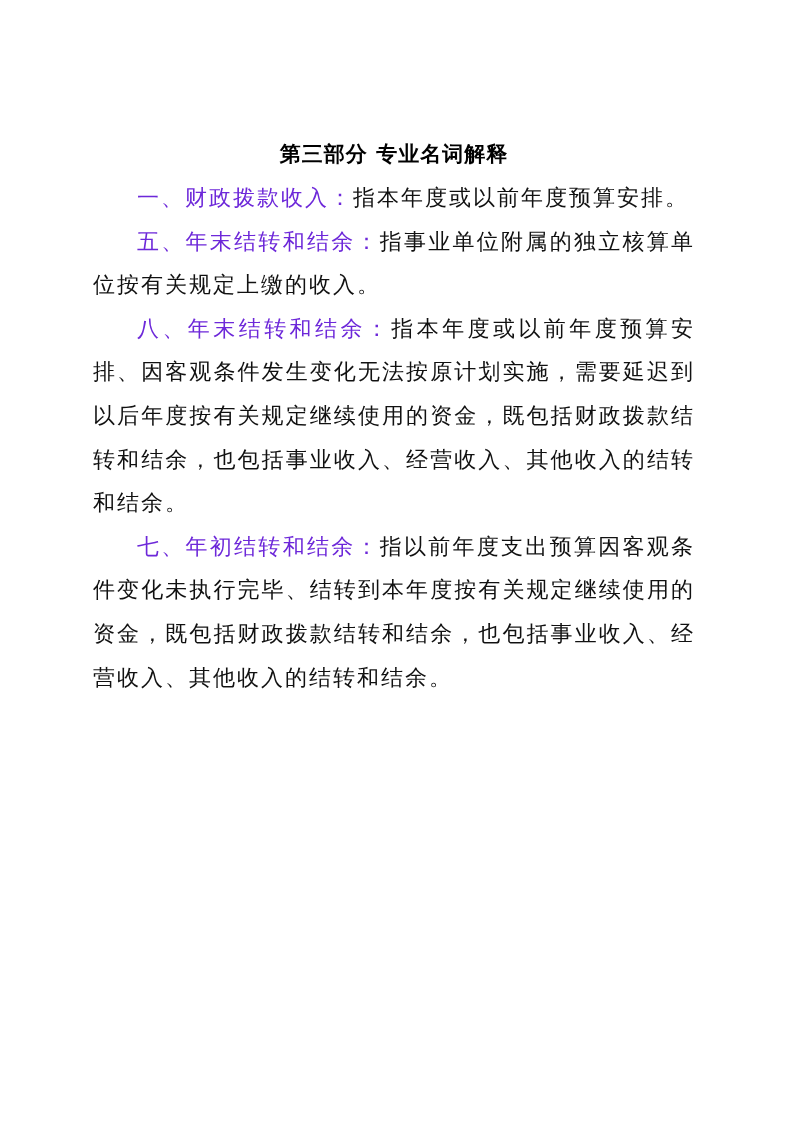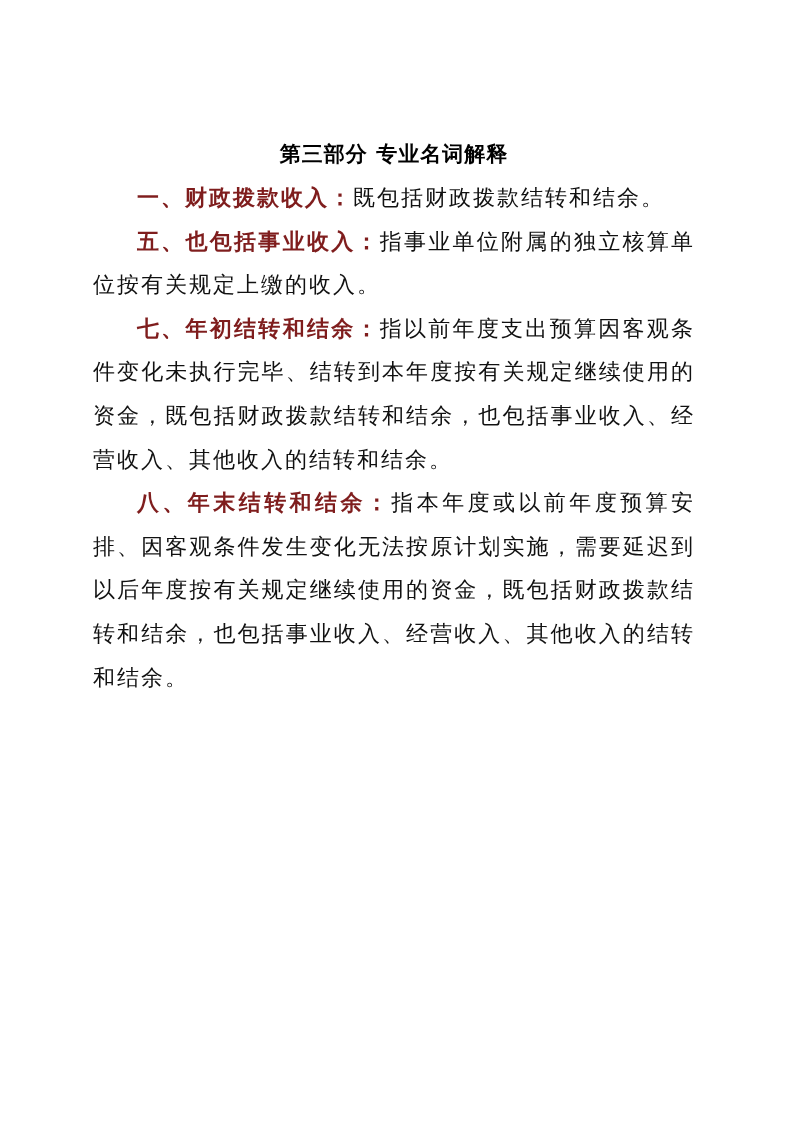--- a/index.html
+++ b/index.html
@@ -36,50 +36,50 @@
     margin: 0;
     font-size: 22px;
     line-height: 43.6px;
     letter-spacing: 2px;
     text-align: justify;
     text-justify: inter-character;
     text-indent: 2em;
     color: #111111;
   }
   .term-label {
-    font-weight: bold;
-    color: #7f1d1d;
+    font-weight: normal;
+    color: #6d28d9;
   }
   .page-footer {
     position: absolute;
     top: 1038px;
     left: 0;
     width: 100%;
     text-align: center;
     font-size: 14px;
     line-height: 16px;
     color: #000000;
   }
 </style>
 </head>
 <body>
 
 <div class="page">
   <div class="content">
 
     <h1 class="doc-title">第三部分 专业名词解释</h1>
 
-    <p class="term-para"><span class="term-label">一、财政拨款收入：</span><span>既包括财政拨款结转和结余。</span></p>
+    <p class="term-para"><span class="term-label">一、财政拨款收入：</span><span>指本年度或以前年度预算安排。</span></p>
 
 
 
 
-    <p class="term-para"><span class="term-label">五、也包括事业收入：</span><span>指事业单位附属的独立核算单位按有关规定上缴的收入。</span></p>
+    <p class="term-para"><span class="term-label">五、年末结转和结余：</span><span>指事业单位附属的独立核算单位按有关规定上缴的收入。</span></p>
 
 
+    <p class="term-para"><span class="term-label">八、年末结转和结余：</span><span>指本年度或以前年度预算安排、因客观条件发生变化无法按原计划实施，需要延迟到以后年度按有关规定继续使用的资金，既包括财政拨款结转和结余，也包括事业收入、经营收入、其他收入的结转和结余。</span></p>
+
     <p class="term-para"><span class="term-label">七、年初结转和结余：</span><span>指以前年度支出预算因客观条件变化未执行完毕、结转到本年度按有关规定继续使用的资金，既包括财政拨款结转和结余，也包括事业收入、经营收入、其他收入的结转和结余。</span></p>
-
-    <p class="term-para"><span class="term-label">八、年末结转和结余：</span><span>指本年度或以前年度预算安排、因客观条件发生变化无法按原计划实施，需要延迟到以后年度按有关规定继续使用的资金，既包括财政拨款结转和结余，也包括事业收入、经营收入、其他收入的结转和结余。</span></p>
 
   </div>
 
   <div class="page-footer">30</div>
 </div>
 
 </body></html>

